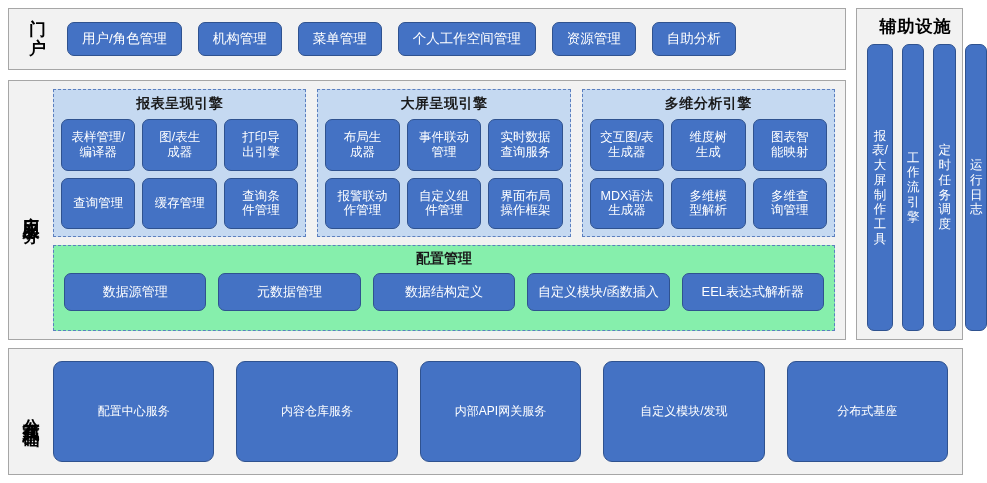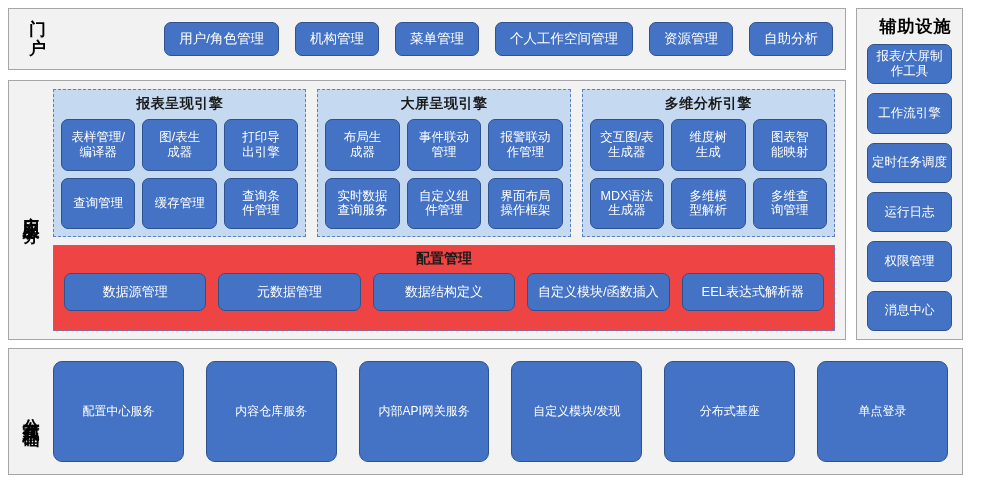--- a/index.html
+++ b/index.html
@@ -46,21 +46,21 @@
     text-align: center;
     font-size: 13px;
     line-height: 1.18;
     padding: 2px 4px;
     white-space: pre-line;
   }
 
   
   #portal { left: 8px; top: 8px; width: 838px; height: 62px; padding: 0 12px; gap: 0; }
   #portal .side-label { width: 34px; margin-right: 12px; }
-  #portal-items { display: flex; align-items: center; gap: 16px; flex: 1; justify-content: flex-end; }
+  #portal-items { display: flex; align-items: center; gap: 16px; flex: 1; }
   #portal-items .node { height: 34px; flex: 0 0 auto; padding: 0 14px; font-size: 13.5px; }
 
   
   #appsvc { left: 8px; top: 80px; width: 838px; height: 260px; padding: 0; align-items: stretch; }
   #appsvc .side-label { width: 44px; display: flex; align-items: center; justify-content: center; }
   #appsvc-body { flex: 1; padding: 8px 10px 8px 0; display: flex; flex-direction: column; gap: 8px; }
 
   #engines { display: flex; gap: 11px; height: 148px; }
   .engine {
     background: #c5d9f1;
@@ -82,21 +82,21 @@
     flex: 1;
     display: grid;
     grid-template-columns: repeat(3, 1fr);
     grid-template-rows: repeat(2, 1fr);
     gap: 7px;
   }
   .engine-grid .node { font-size: 12.5px; }
 
   
   #config {
-    background: #ef4444;
+    background: #86efac;
     border: 1px dashed #5b7fbf;
     flex: 1;
     padding: 4px 10px 8px 10px;
     display: flex;
     flex-direction: column;
   }
   #config-title {
     text-align: center;
     font-size: 14px;
     font-weight: bold;
@@ -111,21 +111,21 @@
   #dist .side-label { width: 44px; display: flex; align-items: center; justify-content: center; }
   #dist-items { display: flex; align-items: center; gap: 22px; flex: 1; height: 100%; padding: 12px 0; }
   #dist-items .node { flex: 1 1 0; height: 100%; font-size: 12px; border-radius: 9px; }
 
   
   #aux {
     left: 856px; top: 8px; width: 107px; height: 332px;
     flex-direction: column; align-items: stretch; padding: 6px 10px 8px 10px;
   }
   #aux .side-label { margin: 2px 0 8px 12px; width: auto; }
-  #aux-items { flex: 1; display: flex; flex-direction: column; gap: 9px; }
+  #aux-items { flex: 1; display: flex; gap: 9px; }
   #aux-items .node { flex: 1 1 0; font-size: 12.5px; }
 </style>
 </head>
 <body>
 
 <div id="root">
 
   <section class="panel" id="portal">
     <div class="side-label">门户</div>
     <div id="portal-items">
@@ -160,24 +160,24 @@
           </div>
         </div>
 
         <div class="engine">
           <div class="engine-title">大屏呈现引擎</div>
           <div class="engine-grid">
             <div class="node">布局生
 成器</div>
             <div class="node">事件联动
 管理</div>
+            <div class="node">实时数据
+查询服务</div>
             <div class="node">报警联动
 作管理</div>
-            <div class="node">实时数据
-查询服务</div>
             <div class="node">自定义组
 件管理</div>
             <div class="node">界面布局
 操作框架</div>
           </div>
         </div>
 
         <div class="engine">
           <div class="engine-title">多维分析引擎</div>
           <div class="engine-grid">
@@ -213,21 +213,20 @@
   </section>
 
   <section class="panel" id="dist">
     <div class="side-label vertical">分布式基础</div>
     <div id="dist-items">
       <div class="node">配置中心服务</div>
       <div class="node">内容仓库服务</div>
       <div class="node">内部API网关服务</div>
       <div class="node">自定义模块/发现</div>
       <div class="node">分布式基座</div>
-      <div class="node">单点登录</div>
     </div>
   </section>
 
   <section class="panel" id="aux">
     <div class="side-label">辅助设施</div>
     <div id="aux-items">
       <div class="node">报表/大屏制
 作工具</div>
       <div class="node">工作流引擎</div>
       <div class="node">定时任务调度</div>

